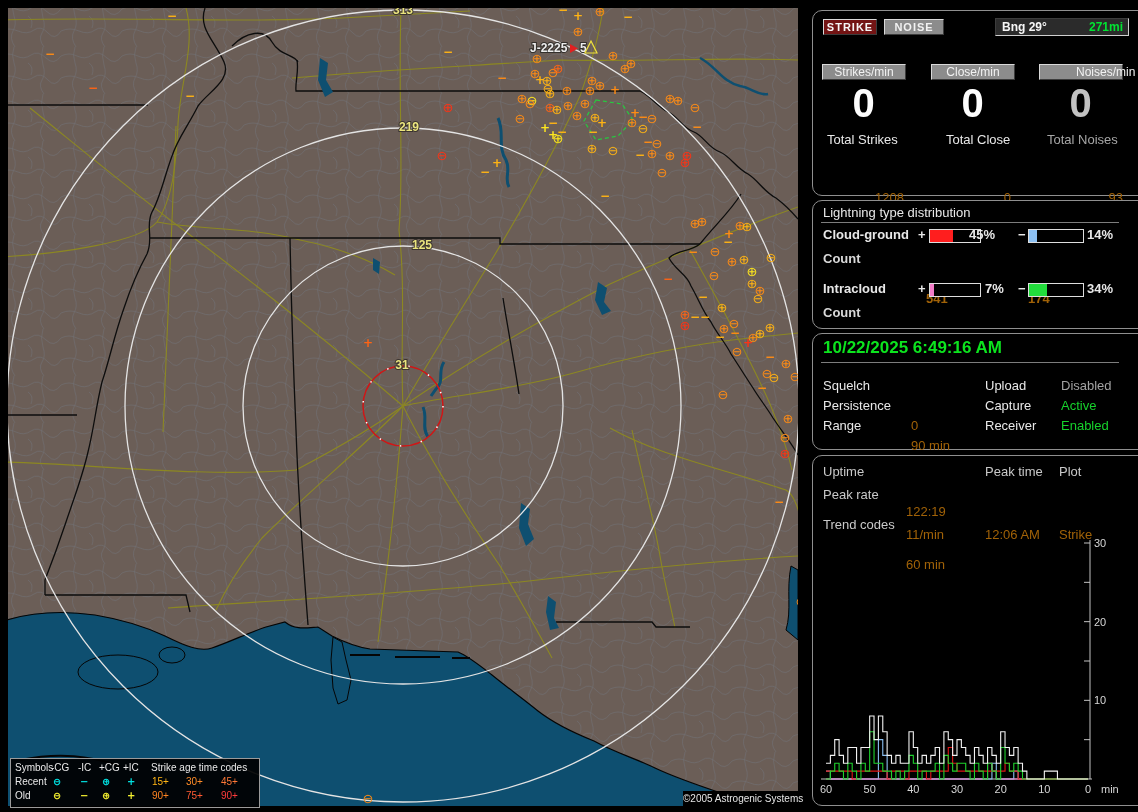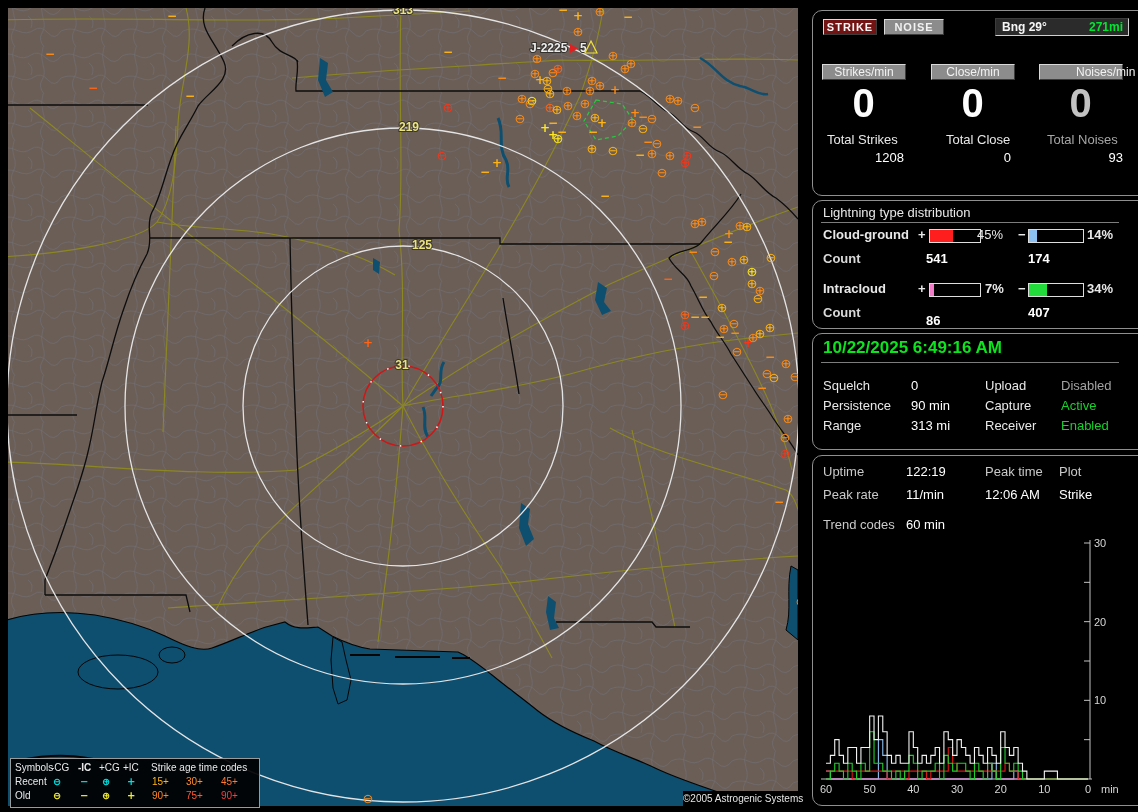--- a/index.html
+++ b/index.html
@@ -25,21 +25,21 @@
   #panel{position:absolute;left:812px;top:10px;width:318px;height:796px;color:#e8e8e8;font-size:13px;}
   .gbox{position:absolute;left:0;width:343px;border:1px solid #8f8f8f;border-radius:10px;background:#000;box-sizing:border-box;}
   .btn3d{position:absolute;box-sizing:border-box;text-align:center;font-weight:bold;
          border-top:1px solid #d9d9d9;border-left:1px solid #d9d9d9;
          border-right:1px solid #3c3c3c;border-bottom:1px solid #3c3c3c;}
   .readout{position:absolute;box-sizing:border-box;background:#2b2b2b;
            border-top:1px solid #3c3c3c;border-left:1px solid #3c3c3c;
            border-right:1px solid #d0d0d0;border-bottom:1px solid #d0d0d0;}
   .abs{position:absolute;white-space:nowrap;}
   .lbl{color:#c9c9c9;}
-  .val{color:#ffffff;}
+  .val{color:#a16207;margin-top:40px;}
   .bignum{font-size:40px;font-weight:bold;color:#fdfdfd;letter-spacing:1px;}
   .bar{position:absolute;width:50px;height:12px;border:1px solid #dedede;background:#000;}
   .bar .fill{display:block;height:100%;width:0;}
   .hline{position:absolute;height:1px;background:#7d7d7d;}
   #trend-svg{position:absolute;left:0;top:78px;}
   #trend-svg text{font-family:"Liberation Sans",sans-serif;font-size:11px;fill:#d6d6d6;}
 </style>
 </head>
 <body>
 
@@ -256,21 +256,21 @@
         <path d="M570,44 L578,48.5 L570,53 Z" fill="#e02020"></path>
         <text class="stormlbl" x="580" y="52">5</text>
         <path d="M591,41 L597,53 L585,53 Z" fill="none" stroke="#f0e23c" stroke-width="1.2"></path>
       </g>
     </svg>
 
     <div id="legend">
       <div class="lg-row" style="top:2px;padding-left:18px;">
         <span class="lg-cell" style="left:4px;">Symbols</span>
         <span class="lg-cell" style="left:40px;">-CG</span>
-        <span class="lg-cell" style="left:67px;font-weight:bold;">-IC</span>
+        <span class="lg-cell" style="left:67px;">-IC</span>
         <span class="lg-cell" style="left:88px;">+CG</span>
         <span class="lg-cell" style="left:112px;">+IC</span>
         <span class="lg-cell" style="left:140px;">Strike age time codes</span>
       </div>
       <div class="lg-row" style="top:16px;">
         <span class="lg-cell" style="left:4px;">Recent</span>
         <span class="lg-cell lg-sym" style="left: 42px; color: rgb(0, 224, 224);">⊖</span>
         <span class="lg-cell lg-sym" style="left: 69px; color: rgb(0, 224, 224);">−</span>
         <span class="lg-cell lg-sym" style="left: 91px; color: rgb(0, 224, 224);">⊕</span>
         <span class="lg-cell lg-sym" style="left: 116px; color: rgb(0, 224, 224);">+</span>
@@ -321,21 +321,21 @@
 
     <div class="gbox" style="top:190px;height:129px;">
       <div class="abs" style="left:10px;top:4px;">Lightning type distribution</div>
       <div class="hline" style="left:8px;top:21px;width:298px;"></div>
 
       <div class="abs" style="left:10px;top:26px;font-weight:bold;">Cloud-ground</div>
       <span class="abs" style="left:105px;top:26px;font-weight:bold;">+</span>
       <span class="bar" style="left:116px;top:28px;">
           <span class="fill" style="width: 45%; background: rgb(255, 30, 30);"></span>
         </span>
-      <span class="abs" style="left:164px;top:26px;font-weight:normal;">45%</span>
+      <span class="abs" style="left:156px;top:26px;font-weight:bold;">45%</span>
       <span class="abs" style="left:205px;top:26px;font-weight:bold;">−</span>
       <span class="bar" style="left:215px;top:28px;width:54px;">
           <span class="fill" style="width: 14%; background: rgb(140, 192, 242);"></span>
         </span>
       <span class="abs" style="left:274px;top:26px;font-weight:bold;">14%</span>
 
       <div class="abs" style="left:10px;top:50px;font-weight:bold;color:#d9d9d9;">Count</div>
       <span class="abs val" style="left:113px;top:50px;font-weight:bold;">541</span>
       <span class="abs val" style="left:215px;top:50px;font-weight:bold;">174</span>
 

